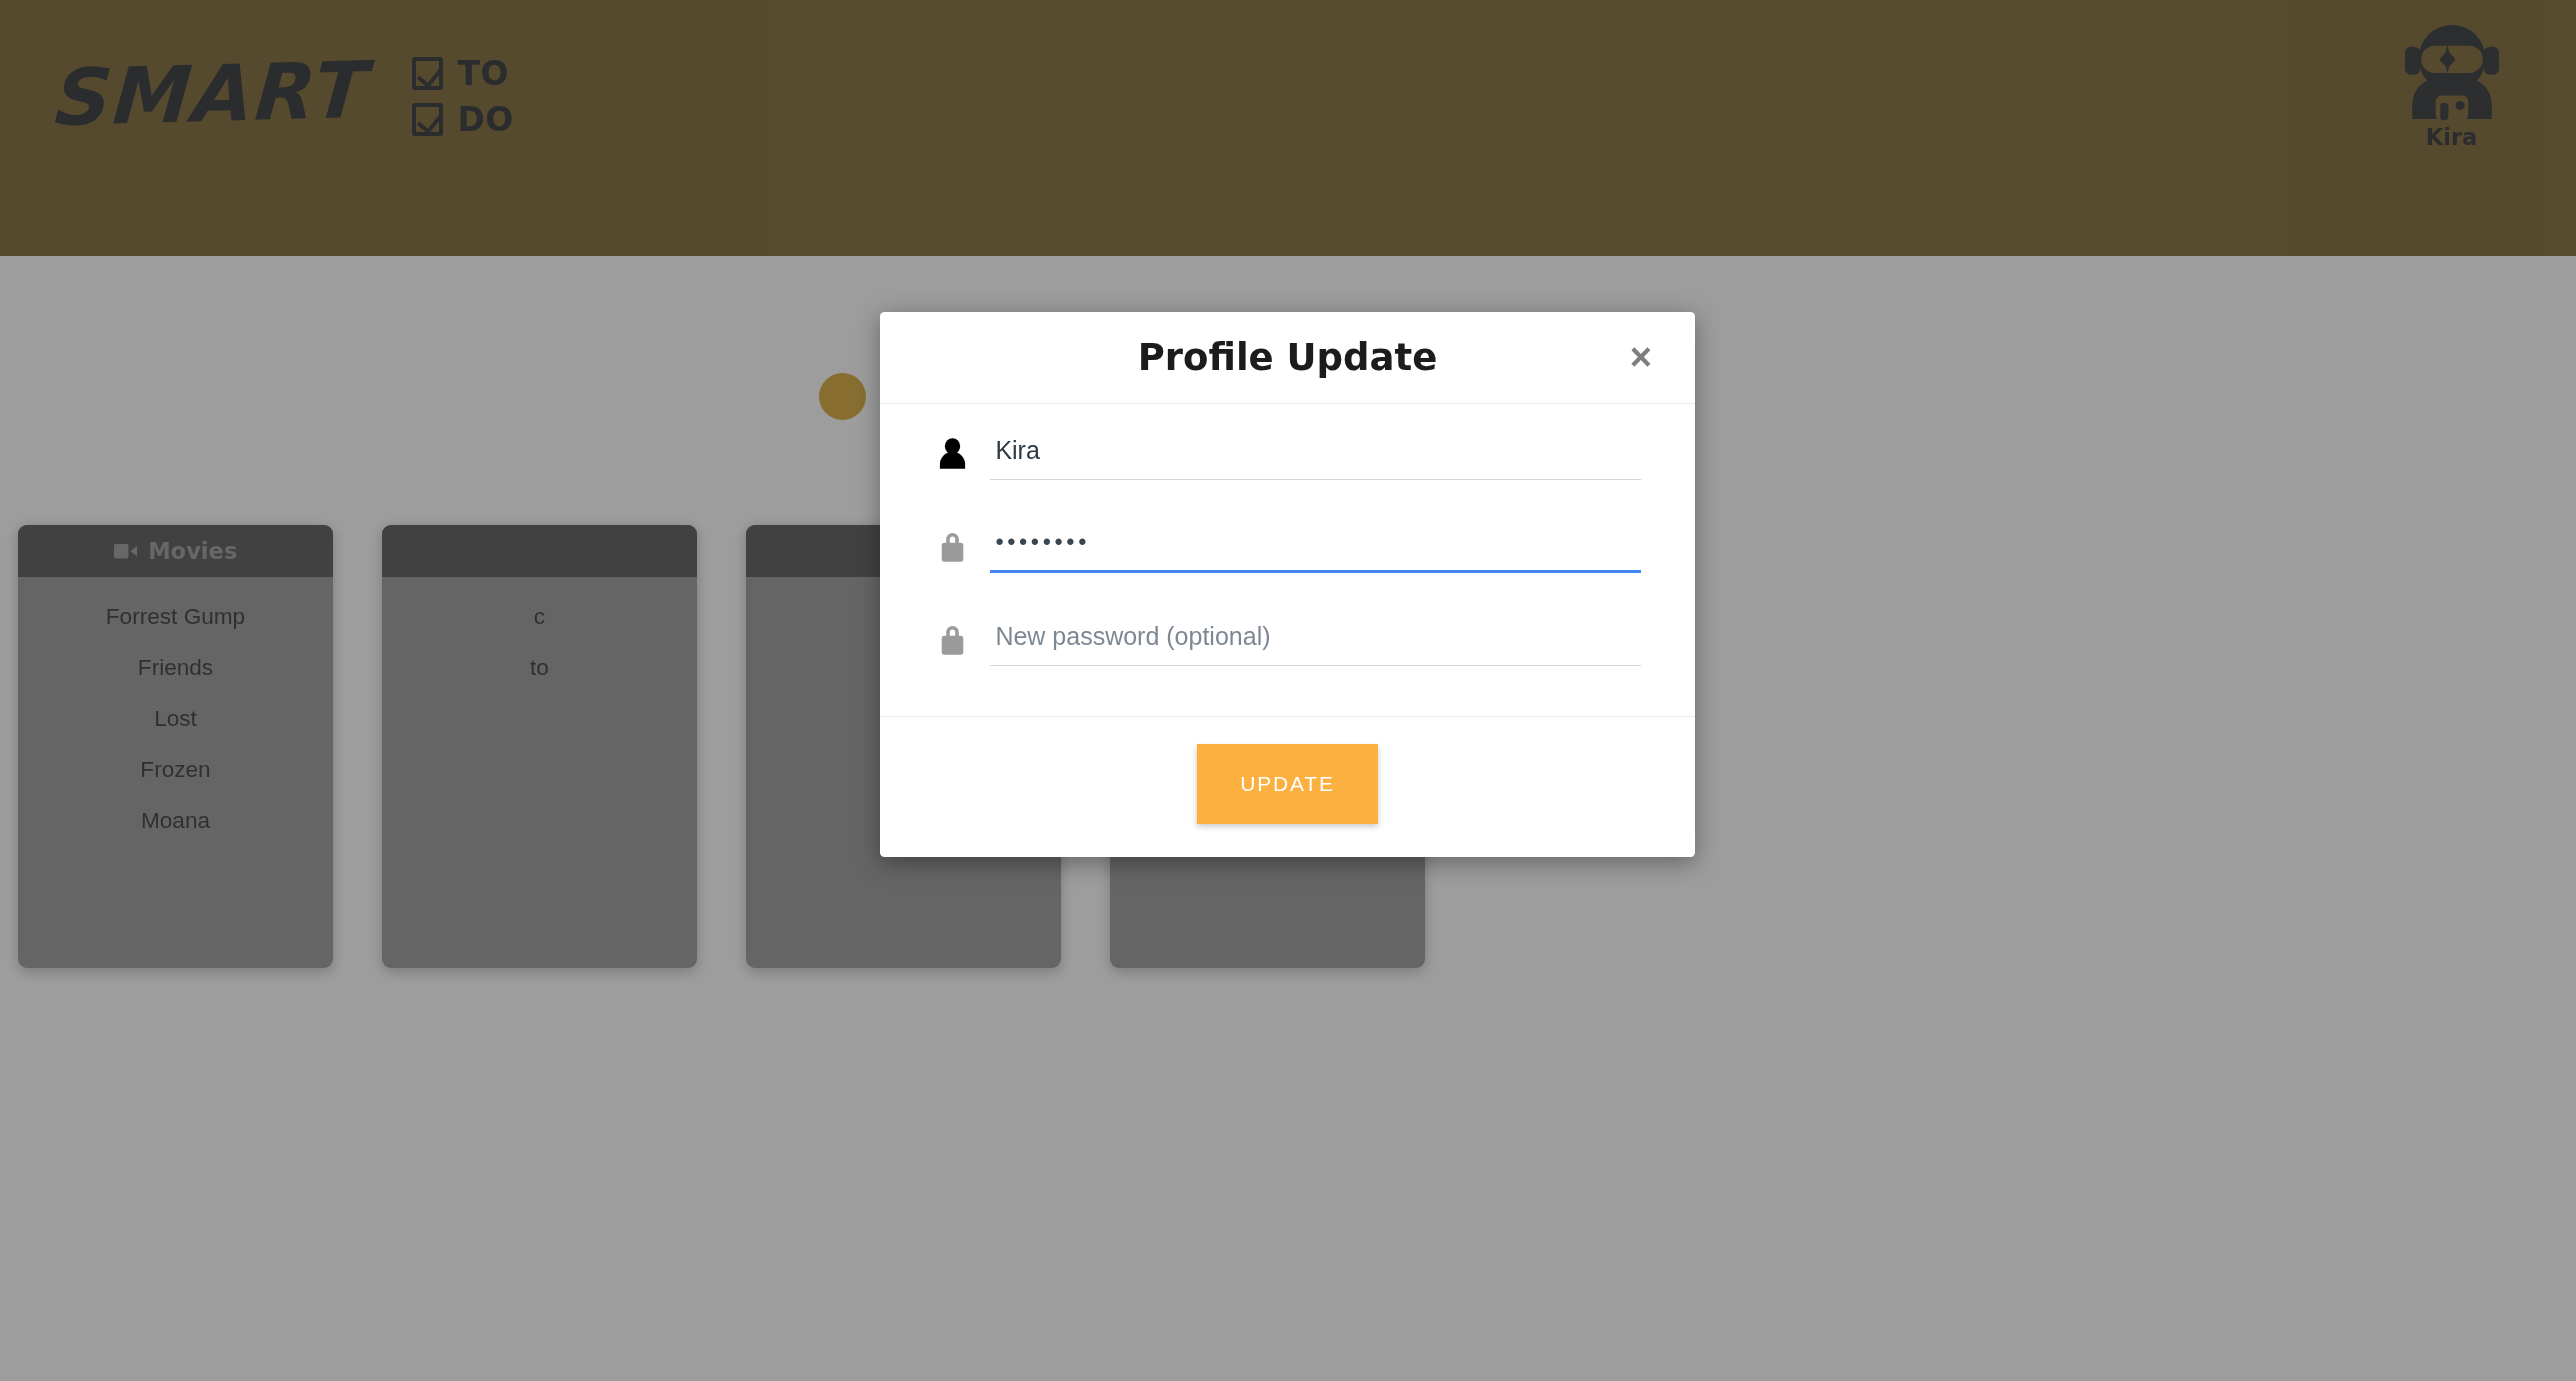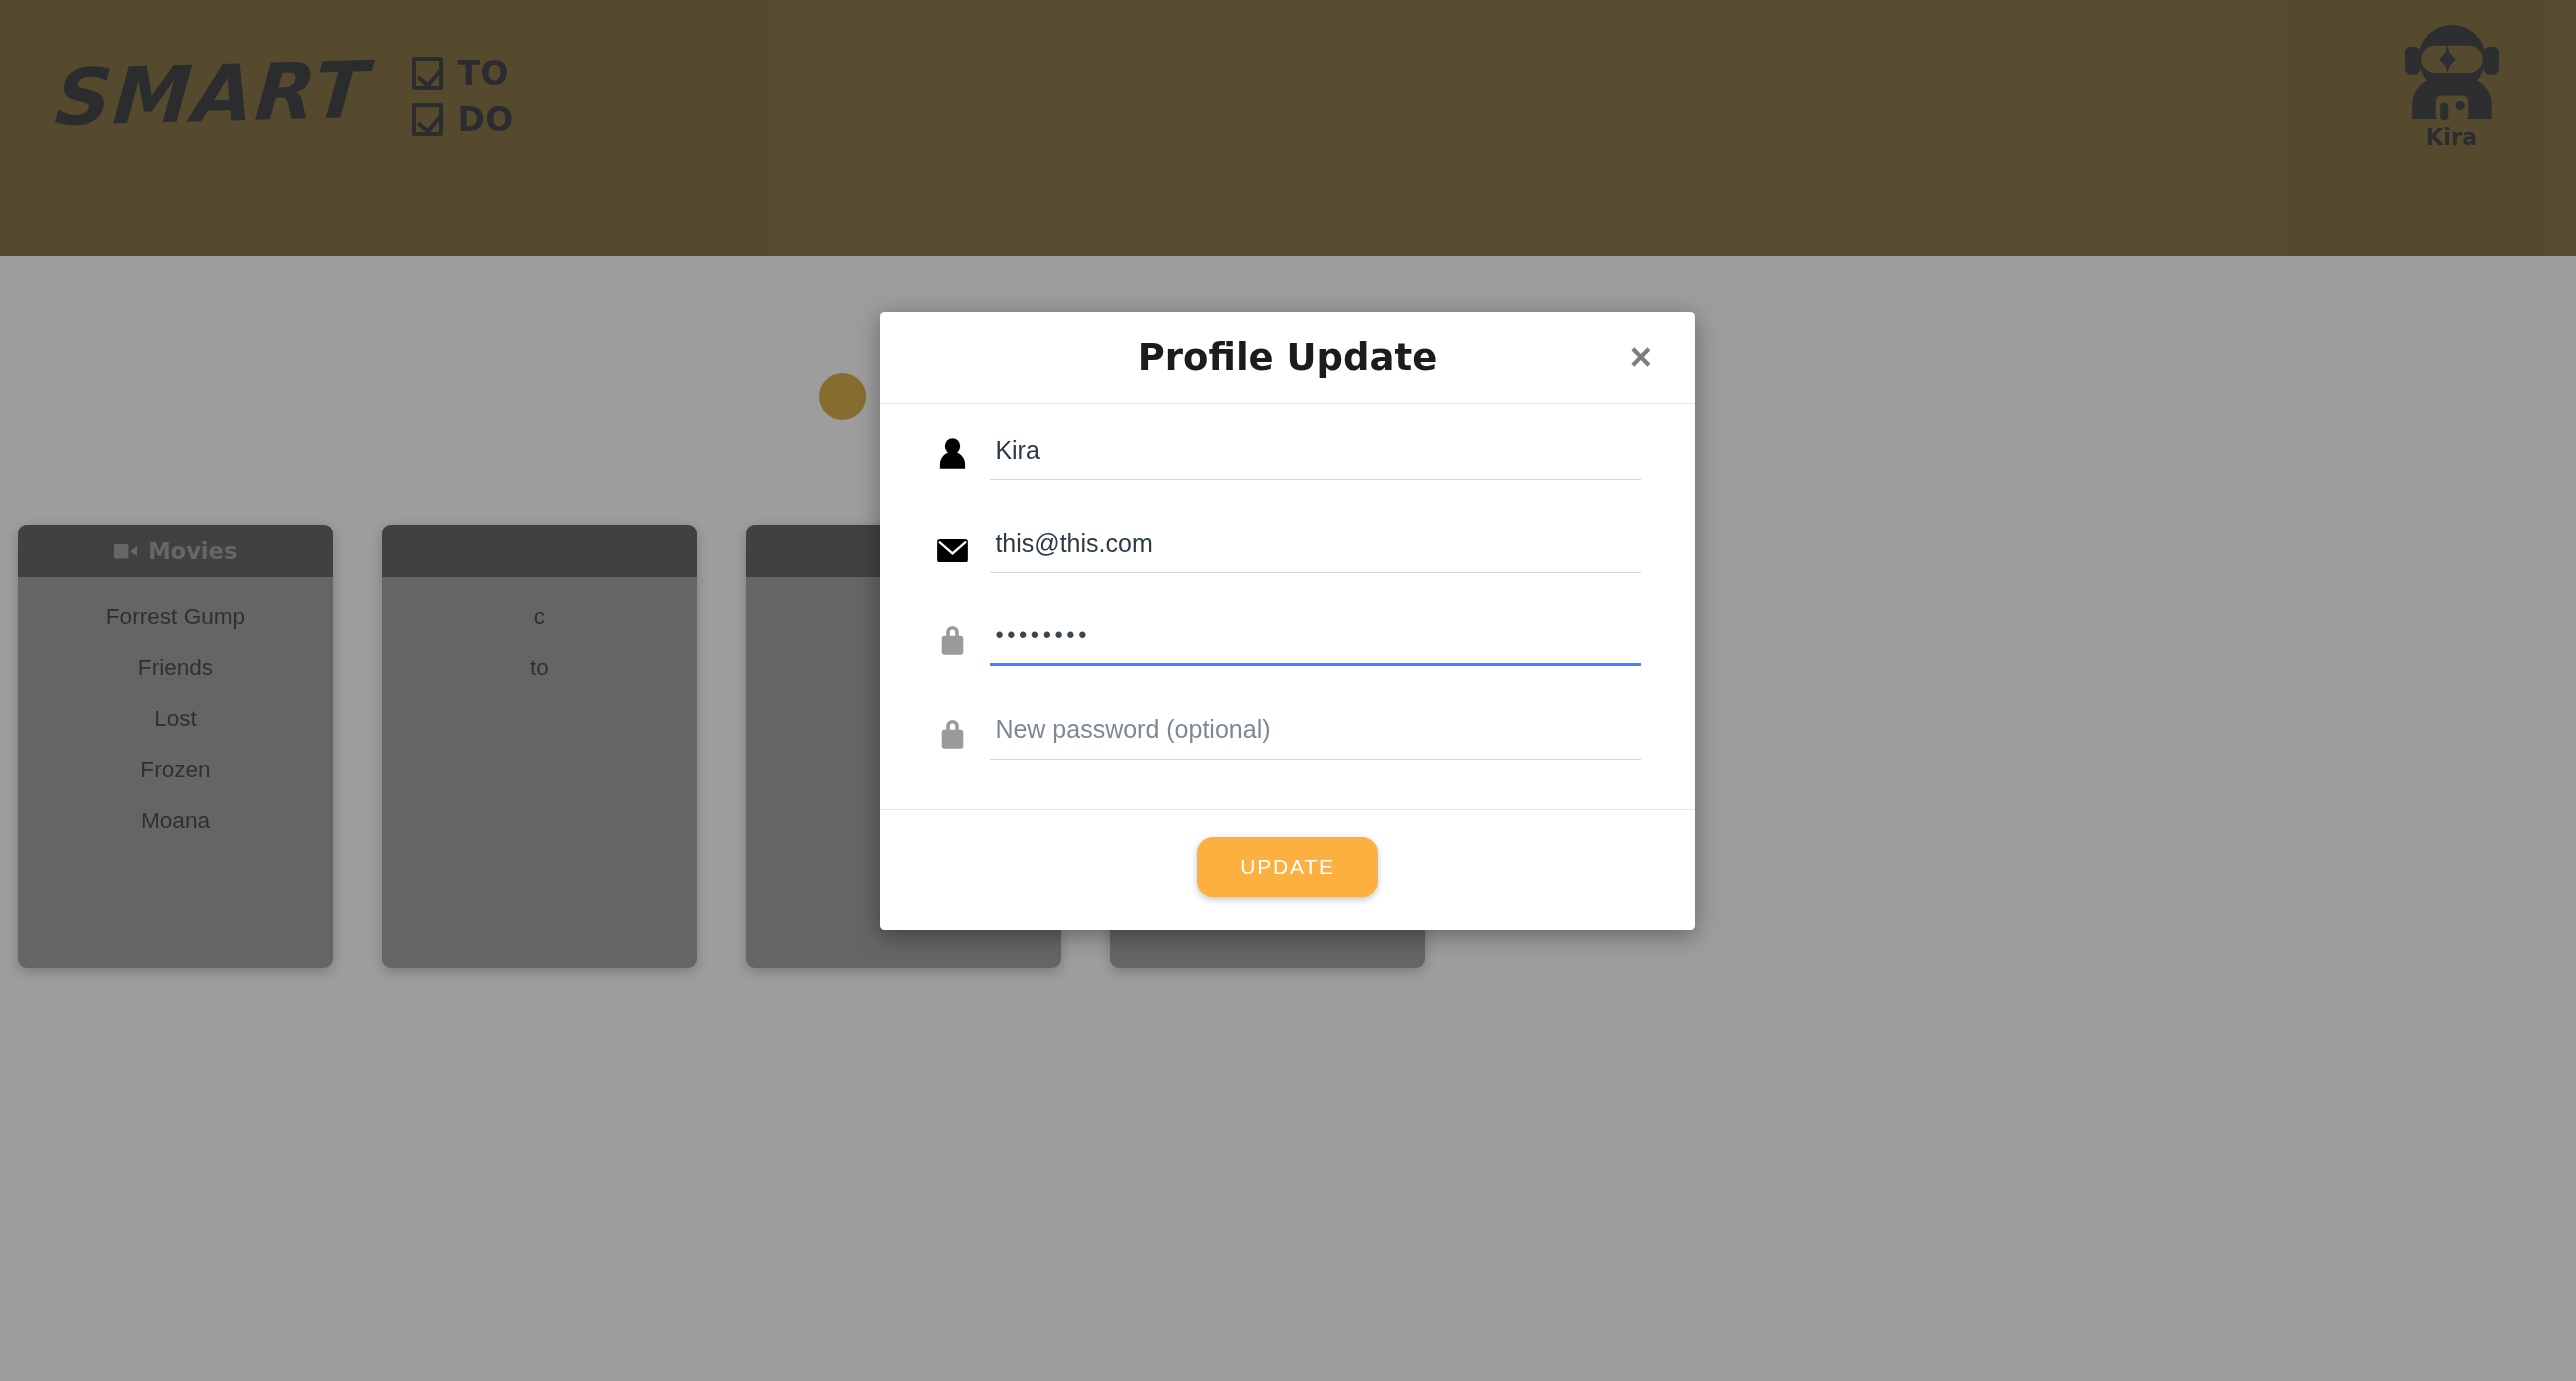--- a/index.html
+++ b/index.html
@@ -191,22 +191,22 @@
   .field-val.dots { letter-spacing: 3.6px; font-size: 23.5px; color: #3a4650; }
 
   .modal-foot {
     border-top: 1.8px solid #e7e9ec;
     padding: 27px 0 33px;
     display: flex; justify-content: center;
   }
   .update-btn {
     background: #fbb040;
     color: #ffffff;
-    border: none; border-radius: 16px;
-    padding: 18px 43px;
+    border: none; border-radius: 0;
+    padding: 28px 43px;
     font-size: 21px;
     letter-spacing: 1.8px;
     cursor: pointer;
     box-shadow: 0 2.7px 6.3px rgba(0,0,0,0.22);
   }
 </style>
 </head>
 <body>
 
 <div id="app">
@@ -335,31 +335,20 @@
                 <ellipse cx="15" cy="9" rx="8.5" ry="9"></ellipse>
                 <path d="M1 34 v-5 a14 14 0 0 1 28 0 v5 Z"></path>
               </g>
             </svg>
         </span>
         <div class="field-line">
           <div class="field-val">Kira</div>
         </div>
       </div>
 
-      <div class="field">
-        <span class="field-ico">
-          <svg width="31" height="23.5" viewBox="0 0 34 26">
-              <rect x="0" y="0" width="34" height="26" rx="3" fill="#000"></rect>
-              <path d="M2 3 L17 16 L32 3" fill="none" stroke="#fff" stroke-width="2.5"></path>
-            </svg>
-        </span>
-        <div class="field-line">
-          <div class="field-val">this@this.com</div>
-        </div>
-      </div>
 
       <div class="field">
         <span class="field-ico">
           <svg width="27" height="33" viewBox="0 0 30 36">
               <g fill="#9b9b9b">
                 <path d="M8 16 v-5 a7 7 0 0 1 14 0 v5 h-4 v-5 a3 3 0 0 0 -6 0 v5 Z"></path>
                 <rect x="3" y="15" width="24" height="21" rx="3"></rect>
               </g>
             </svg>
         </span>

